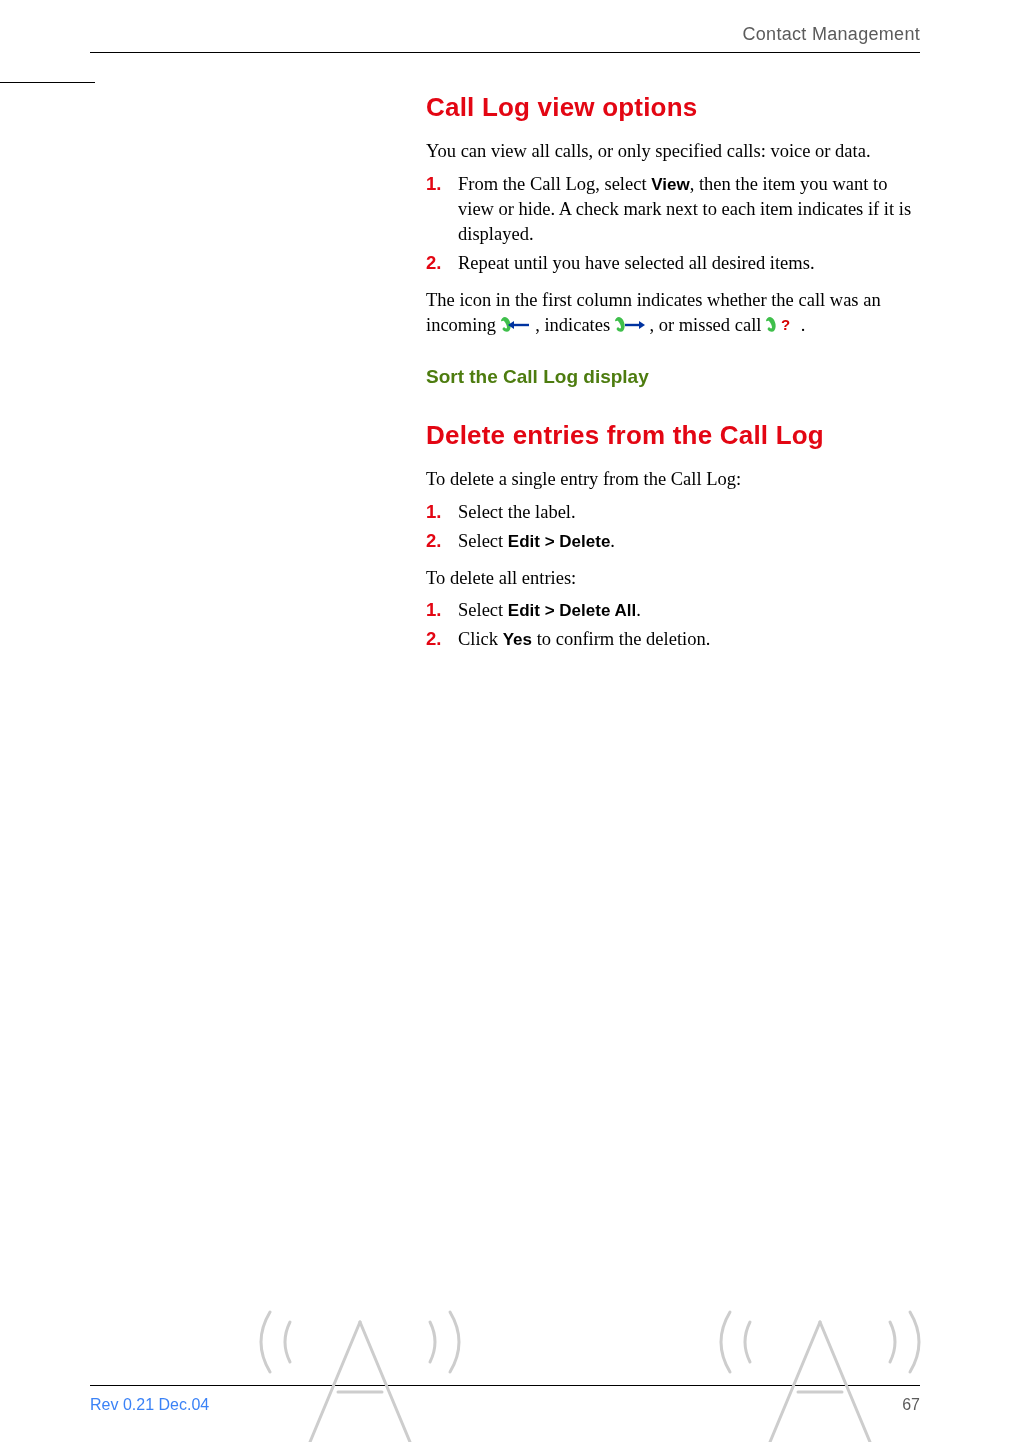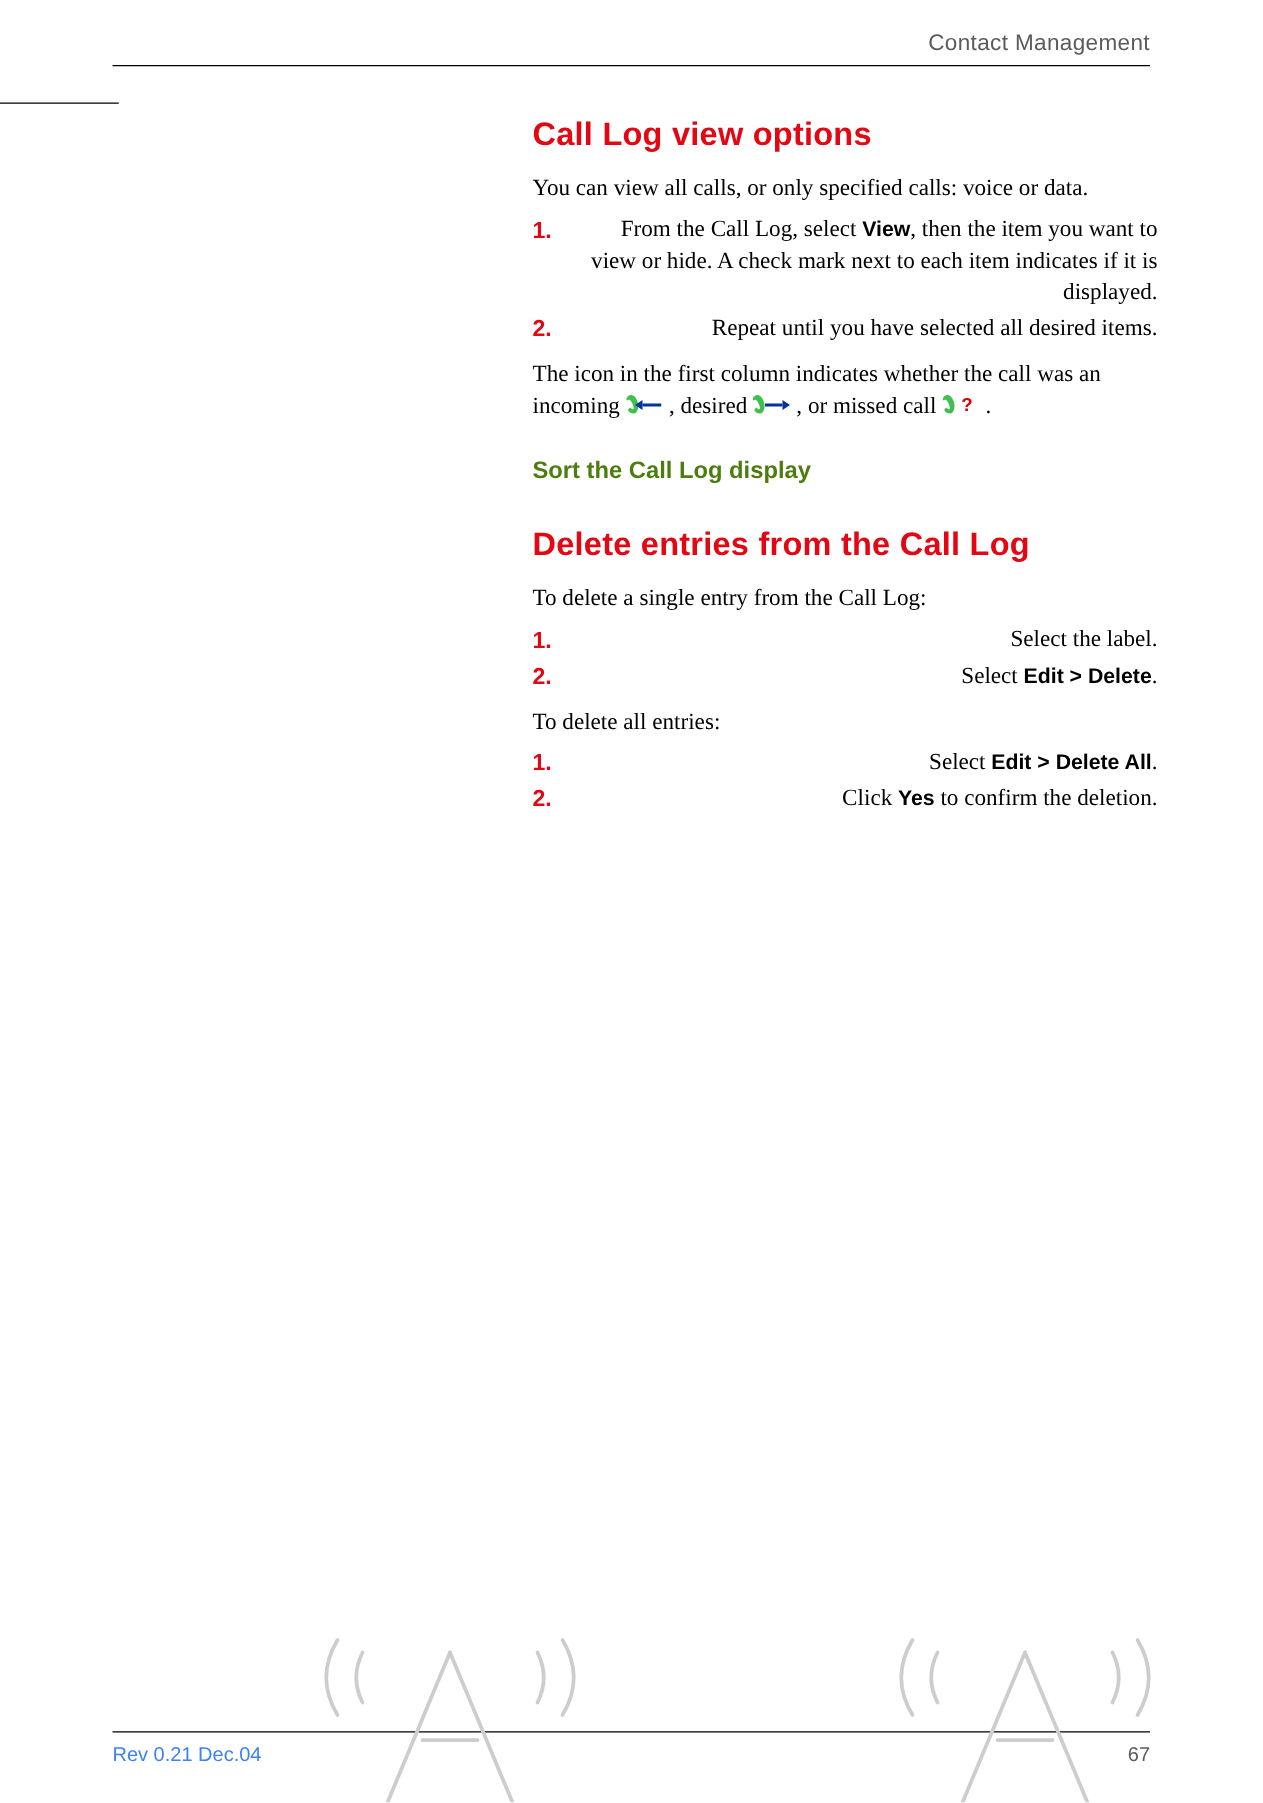--- a/index.html
+++ b/index.html
@@ -74,21 +74,20 @@
   }
   .step .num {
     font-family: Arial, Helvetica, sans-serif;
     color: #e30613;
     font-weight: 700;
     width: 32px;
     flex: 0 0 32px;
   }
   .step .body {
     flex: 1;
-    text-align: right;
   }
   .bold-sans {
     font-family: Arial, Helvetica, sans-serif;
     font-weight: 700;
     font-size: 17px;
   }
   .sans {
     font-family: Arial, Helvetica, sans-serif;
     font-size: 17px;
   }
@@ -166,21 +165,21 @@
 
     <p style="margin-top:12px">
       <span>The icon in the first column indicates whether the call was an incoming </span>
       <span class="call-icon">
         <svg viewBox="0 0 30 18">
           <path d="M3 15 C1 13 1 13 3 11 C4 12 5 13 6 12 C6 10 5 7 3 5 C2 4 1 6 0 5 C0 3 2 1 4 1 C8 1 12 10 8 15 C7 16 5 16 3 15 Z" fill="#3fbf4b"></path>
           <line x1="28" y1="9" x2="13" y2="9" stroke="#0033a0" stroke-width="2.4"></line>
           <polygon points="13,5 13,13 7,9" fill="#0033a0"></polygon>
         </svg>
       </span>
-      <span>, desired </span>
+      <span>, indicates </span>
       <span class="call-icon">
         <svg viewBox="0 0 30 18">
           <path d="M3 15 C1 13 1 13 3 11 C4 12 5 13 6 12 C6 10 5 7 3 5 C2 4 1 6 0 5 C0 3 2 1 4 1 C8 1 12 10 8 15 C7 16 5 16 3 15 Z" fill="#3fbf4b"></path>
           <line x1="10" y1="9" x2="24" y2="9" stroke="#0033a0" stroke-width="2.4"></line>
           <polygon points="24,5 24,13 30,9" fill="#0033a0"></polygon>
         </svg>
       </span>
       <span>, or missed call </span>
       <span class="call-icon">
         <svg viewBox="0 0 30 18">

